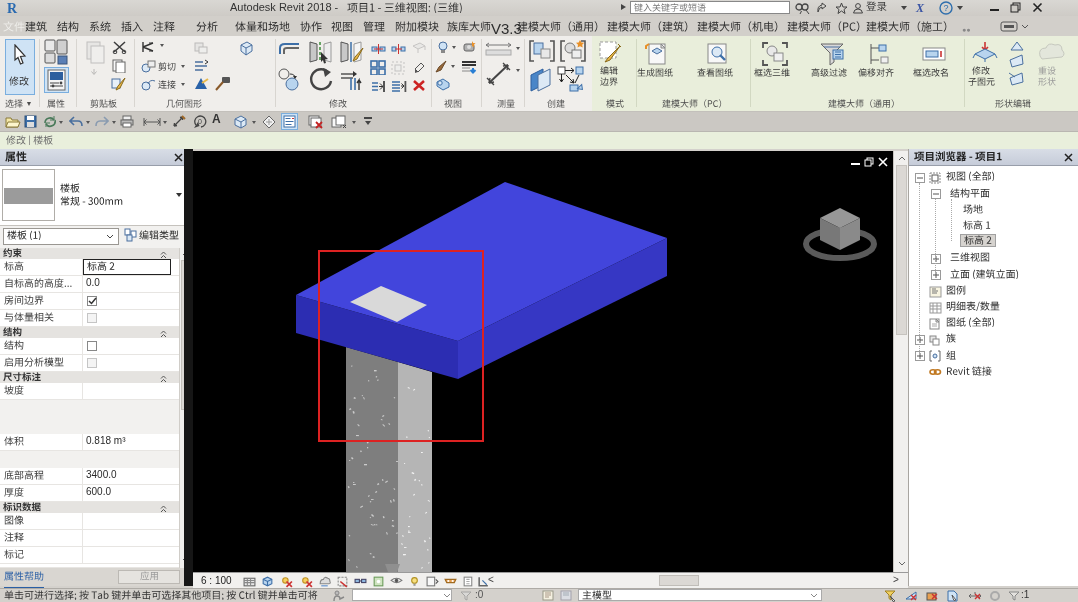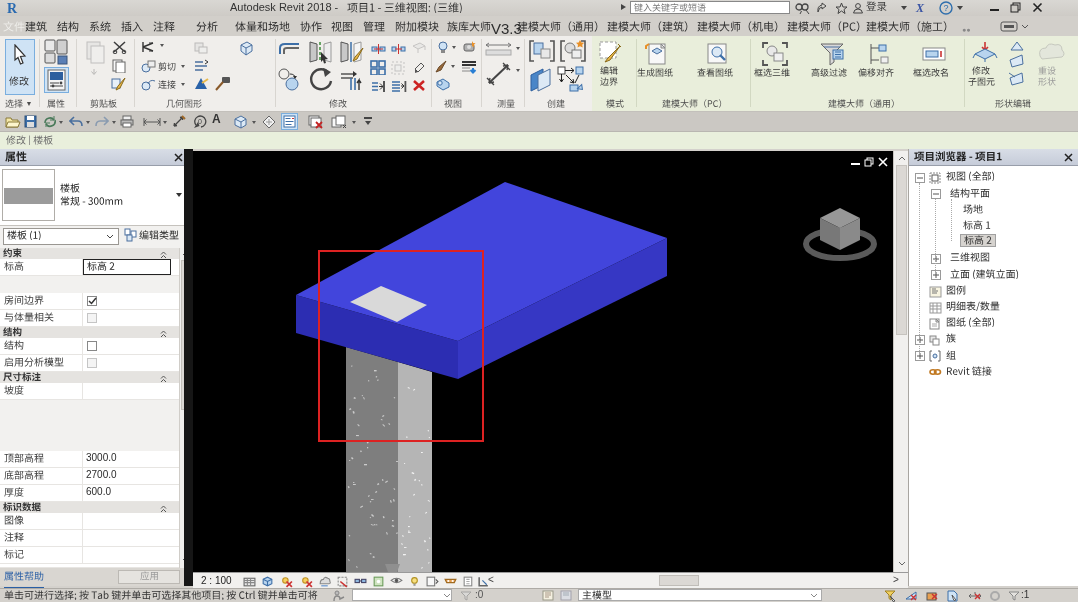--- a/index.html
+++ b/index.html
@@ -910,20 +910,37 @@
       <span class="vline"></span>
       <span class="a" style="left:83px;top:0px;width:88px;height:16px;background:#fff;border:1px solid #222"></span>
       <span class="val" style="left:87px"><svg class="k" style="width:27.8px;height:10.0px" viewBox="0 0 2779 1000">
           <g transform="translate(0,880) scale(1,-1)" fill="#222">
             <use href="#u6807" x="0"></use>
             <use href="#u9ad8" x="1000"></use>
             <use href="#u32" x="2224"></use>
           </g>
         </svg></span>
     </div>
+  <div class="prow" style="top:127px;height:17px">
+      <span class="lab"><svg class="k" style="width:68.3px;height:10.0px" viewBox="0 0 6834 1000">
+          <g transform="translate(0,880) scale(1,-1)" fill="#3c3c3c">
+            <use href="#u81ea" x="0"></use>
+            <use href="#u6807" x="1000"></use>
+            <use href="#u9ad8" x="2000"></use>
+            <use href="#u7684" x="3000"></use>
+            <use href="#u9ad8" x="4000"></use>
+            <use href="#u5ea6" x="5000"></use>
+            <use href="#u2e" x="6000"></use>
+            <use href="#u2e" x="6278"></use>
+            <use href="#u2e" x="6556"></use>
+          </g>
+        </svg></span>
+      <span class="vline"></span>
+      <span class="val">0.0</span>
+    </div>
   <div class="prow" style="top:144px;height:17px">
       <span class="lab"><svg class="k" style="width:40.0px;height:10.0px" viewBox="0 0 4000 1000">
           <g transform="translate(0,880) scale(1,-1)" fill="#3c3c3c">
             <use href="#u623f" x="0"></use>
             <use href="#u95f4" x="1000"></use>
             <use href="#u8fb9" x="2000"></use>
             <use href="#u754c" x="3000"></use>
           </g>
         </svg></span>
       <span class="vline"></span>
@@ -995,43 +1012,41 @@
     </div>
   <div class="prow" style="top:234px;height:17px">
       <span class="lab"><svg class="k" style="width:20.0px;height:10.0px" viewBox="0 0 2000 1000">
           <g transform="translate(0,880) scale(1,-1)" fill="#3c3c3c">
             <use href="#u5761" x="0"></use>
             <use href="#u5ea6" x="1000"></use>
           </g>
         </svg></span>
       <span class="vline"></span>
     </div>
-  <div class="prow" style="top:302px;height:17px">
-      <span class="lab"><svg class="k" style="width:40.0px;height:10.0px" viewBox="0 0 4000 1000">
+  <div class="prow" style="top:285px;height:17px">
+      <span class="lab"><svg class="k" style="width:20.0px;height:10.0px" viewBox="0 0 2000 1000">
           <g transform="translate(0,880) scale(1,-1)" fill="#3c3c3c">
-            <use href="#u9876" x="0"></use>
-            <use href="#u90e8" x="1000"></use>
-            <use href="#u9ad8" x="2000"></use>
-            <use href="#u7a0b" x="3000"></use>
+            <use href="#u4f53" x="0"></use>
+            <use href="#u79ef" x="1000"></use>
           </g>
         </svg></span>
       <span class="vline"></span>
-      <span class="val">3000.0</span>
+      <span class="val">0.818 m³</span>
     </div>
   <div class="prow" style="top:319px;height:17px">
       <span class="lab"><svg class="k" style="width:40.0px;height:10.0px" viewBox="0 0 4000 1000">
           <g transform="translate(0,880) scale(1,-1)" fill="#3c3c3c">
             <use href="#u5e95" x="0"></use>
             <use href="#u90e8" x="1000"></use>
             <use href="#u9ad8" x="2000"></use>
             <use href="#u7a0b" x="3000"></use>
           </g>
         </svg></span>
       <span class="vline"></span>
-      <span class="val">2700.0</span>
+      <span class="val">3400.0</span>
     </div>
   <div class="prow" style="top:336px;height:17px">
       <span class="lab"><svg class="k" style="width:20.0px;height:10.0px" viewBox="0 0 2000 1000">
           <g transform="translate(0,880) scale(1,-1)" fill="#3c3c3c">
             <use href="#u539a" x="0"></use>
             <use href="#u5ea6" x="1000"></use>
           </g>
         </svg></span>
       <span class="vline"></span>
       <span class="val">600.0</span>
@@ -1220,21 +1235,21 @@
 <div class="a" id="vscroll">
   <svg class="a" style="left:4px;top:5px" width="8" height="5" viewBox="0 0 8 5">
       <path d="M1 4 L4 1 L7 4" fill="none" stroke="#666"></path>
     </svg>
   <div class="a" style="left:2px;top:14px;width:11px;height:170px;background:#dbd8d4;border:1px solid #c6c3be"></div>
   <svg class="a" style="left:4px;top:410px" width="8" height="5" viewBox="0 0 8 5">
       <path d="M1 1 L4 4 L7 1" fill="none" stroke="#666"></path>
     </svg>
 </div>
 <div class="a" id="vbottom">
-  <span class="a" style="left:8px;top:3px">2 : 100</span>
+  <span class="a" style="left:8px;top:3px">6 : 100</span>
   <svg class="a" style="left:50px;top:2px" width="13" height="13" viewBox="0 0 12 12">
       <rect x="1" y="3" width="10" height="7" fill="#e8e8e8" stroke="#666"></rect>
       <path d="M1 5 h10 M1 7 h10 M4 3 v7 M7 3 v7" stroke="#888" fill="none"></path>
     </svg>
     <svg class="a" style="left:68px;top:2px" width="13" height="13" viewBox="0 0 12 12">
       <path d="M2 4 L6 2 L10 4 L10 8 L6 10 L2 8Z" fill="#b8d4ee" stroke="#3d6fa8"></path>
       <path d="M2 4 L6 6 L10 4 M6 6 v4" stroke="#3d6fa8" fill="none"></path>
     </svg>
     <svg class="a" style="left:87px;top:2px" width="13" height="13" viewBox="0 0 12 12">
       <circle cx="5" cy="5" r="2.5" fill="#f5d060" stroke="#c09020"></circle>

